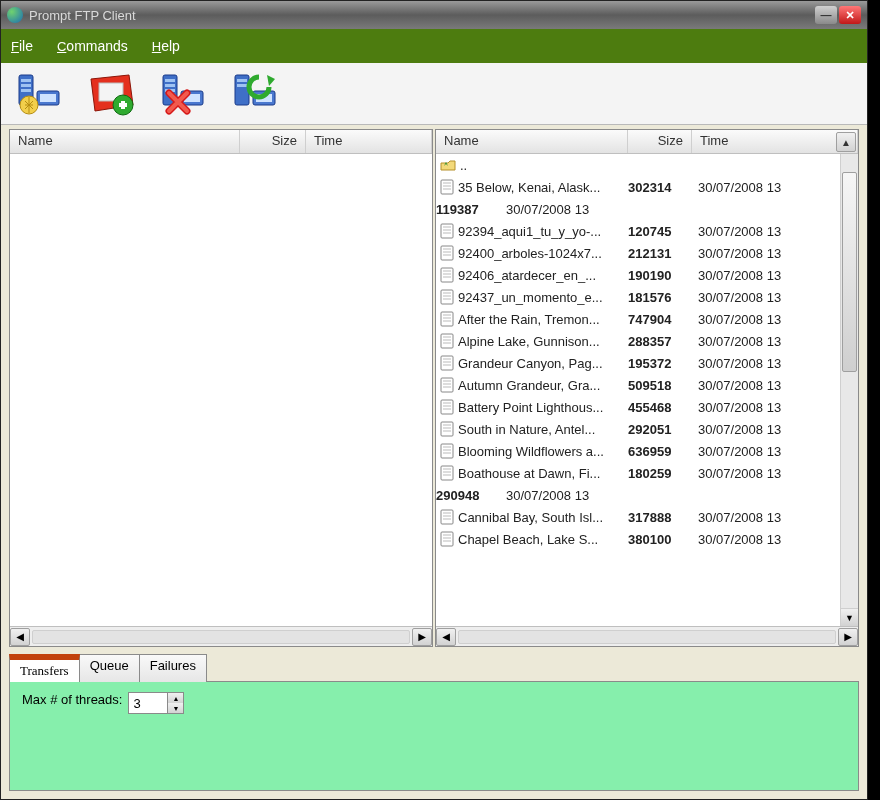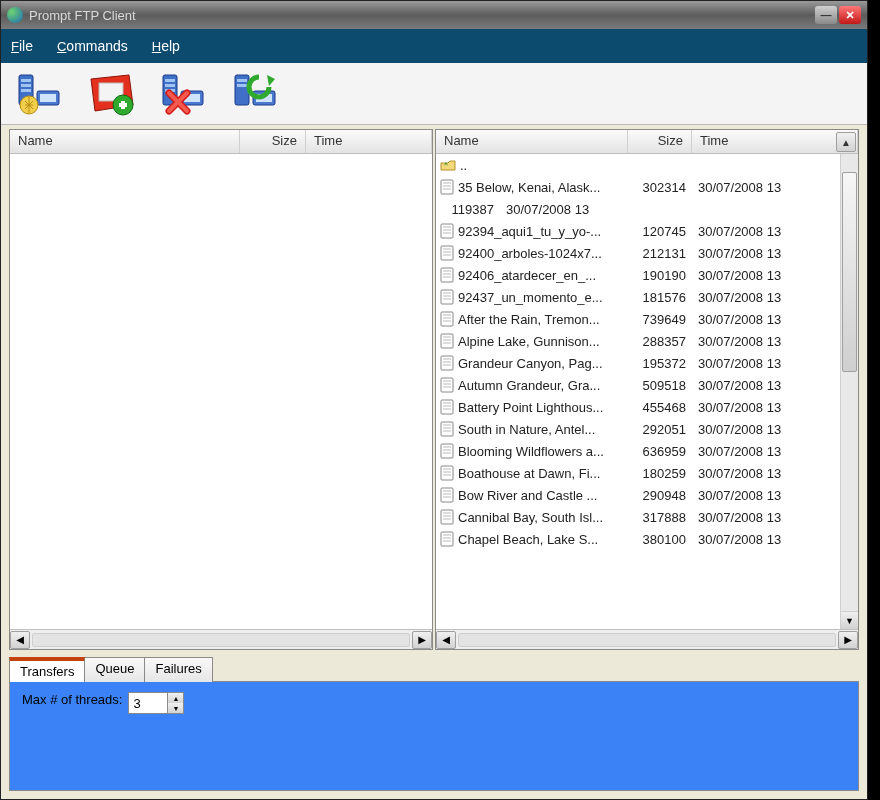--- a/index.html
+++ b/index.html
@@ -4,52 +4,52 @@
 <style>
 * { box-sizing: border-box; margin: 0; padding: 0; font-family: "Segoe UI", Tahoma, sans-serif; font-size: 13px; }
 body { width: 880px; height: 800px; background: #000; overflow: hidden; }
 .window { width: 868px; height: 800px; background: #ece9d8; border: 1px solid #222; display: flex; flex-direction: column; }
 .titlebar { height: 28px; background: linear-gradient(to bottom,#9a9a9a,#5c5c5c 50%,#7a7a7a); display: flex; align-items: center; padding: 0 6px; color: #d9d9d9; font-weight: 500; }
 .titlebar .appicon { width: 16px; height: 16px; border-radius: 50%; background: radial-gradient(circle at 30% 30%, #6fd26f, #1a6db5); margin-right: 6px; }
 .titlebar .spacer { flex: 1; }
 .winbtn { width: 22px; height: 18px; margin-left: 2px; border-radius: 3px; display: flex; align-items: center; justify-content: center; font-size: 11px; font-weight: bold; color: #fff; }
 .min { background: linear-gradient(#d0d0d0,#8a8a8a); color: #333; }
 .close { background: linear-gradient(#f77,#c21818); }
-.menubar { height: 34px; background: #0c4a6e; display: flex; align-items: center; padding: 0 10px; gap: 24px; }
+.menubar { height: 34px; background: #4d7c0f; display: flex; align-items: center; padding: 0 10px; gap: 24px; }
 .menubar span { color: #fff; font-size: 14px; }
 .menubar span u { text-decoration: underline; }
 .toolbar { height: 62px; background: #f4f4f4; border-bottom: 1px solid #b9b9b9; display: flex; align-items: center; padding: 4px 8px; gap: 12px; }
 .toolbtn { width: 60px; height: 52px; display: flex; align-items: center; justify-content: center; position: relative; }
 .toolbtn svg { pointer-events: none; }
 .panes { flex: 1; display: flex; gap: 2px; padding: 4px 8px 0 8px; min-height: 0; }
 .pane { flex: 1; display: flex; flex-direction: column; min-width: 0; }
 .listwrap { flex: 1; border: 1px solid #8a8a8a; background: #fff; display: flex; flex-direction: column; min-height: 0; }
 .header { display: flex; background: linear-gradient(#fbfbfb,#e3e3e3); border-bottom: 1px solid #bfbfbf; height: 24px; position: relative; }
 .hcol { border-right: 1px solid #cfcfcf; padding: 3px 8px; color: #333; white-space: nowrap; overflow: hidden; }
 .local .hname { width: 230px; } .local .hsize { width: 66px; text-align: right; } .local .htime { flex: 1; }
 .remote .hname { width: 192px; } .remote .hsize { width: 64px; text-align: right; } .remote .htime { flex: 1; }
 .sbtn { width: 20px; height: 20px; background: linear-gradient(#f0f0f0,#d2d2d2); border: 1px solid #9f9f9f; border-radius: 2px; display: flex; align-items: center; justify-content: center; position: absolute; right: 2px; top: 2px; font-size: 10px; color: #333; }
 .body { flex: 1; overflow: hidden; display: flex; }
 .rows { flex: 1; overflow: hidden; }
 .row { display: flex; height: 22px; align-items: center; font-size: 13px; color: #222; }
 .remote .rname { width: 192px; padding-left: 4px; display: flex; align-items: center; gap: 4px; white-space: nowrap; overflow: hidden; }
-.remote .rsize { width: 64px; text-align: right; padding-right: 6px; }
+.remote .rsize { width: 64px; text-align: left; padding-right: 6px; font-weight: bold; }
 .remote .rtime { flex: 1; padding-left: 6px; white-space: nowrap; overflow: hidden; }
 .vscroll { width: 18px; background: #e8e8e8; border-left: 1px solid #cfcfcf; position: relative; }
 .vscroll .thumb { position: absolute; left: 1px; right: 1px; top: 18px; height: 200px; background: linear-gradient(#f6f6f6,#cfcfcf); border: 1px solid #9f9f9f; border-radius: 2px; }
 .vscroll .down { position: absolute; bottom: 0; left: 0; right: 0; height: 18px; border-top: 1px solid #cfcfcf; background: linear-gradient(#f0f0f0,#d2d2d2); display: flex; align-items: center; justify-content: center; font-size: 9px; }
 .hscroll { height: 20px; border-top: 1px solid #bfbfbf; background: #eee; display: flex; align-items: center; }
 .sq { width: 20px; height: 18px; background: linear-gradient(#f0f0f0,#d2d2d2); border: 1px solid #9f9f9f; border-radius: 2px; display: flex; align-items: center; justify-content: center; font-size: 10px; }
 .track { flex: 1; height: 14px; background: #e3e3e3; margin: 0 2px; border: 1px solid #cfcfcf; border-radius: 2px; }
 .fileicon { width: 14px; height: 16px; flex-shrink: 0; }
 .bottom { padding: 6px 8px 8px; }
 .tabs { display: flex; }
 .tab { padding: 3px 10px; background: linear-gradient(#f9f9f9,#e6e6e6); border: 1px solid #8a8a8a; border-bottom: none; margin-right: -1px; font-size: 13px; position: relative; bottom: -1px; }
-.tab.active { background: #fff; border-top: 4px solid #c2410c; z-index: 2; }
-.tabbody { border: 1px solid #8a8a8a; background: #3b82f6; height: 110px; padding: 10px 12px; display: flex; align-items: flex-start; gap: 6px; }
+.tab.active { background: #fff; border-top: 6px solid #c2410c; z-index: 2; font-family: Liberation Serif, serif; }
+.tabbody { border: 1px solid #8a8a8a; background: #86efac; height: 110px; padding: 10px 12px; display: flex; align-items: flex-start; gap: 6px; }
 .spin { display: inline-flex; border: 1px solid #8a8a8a; height: 22px; }
 .spin input { width: 38px; border: none; padding: 0 4px; font-size: 13px; }
 .spin .arrows { width: 16px; display: flex; flex-direction: column; border-left: 1px solid #8a8a8a; }
 .spin .arrows div { flex: 1; background: linear-gradient(#f0f0f0,#d3d3d3); display: flex; align-items: center; justify-content: center; font-size: 7px; }
 .rname .txt { overflow: hidden; text-overflow: ellipsis; white-space: nowrap; }
 .upicon { width: 16px; height: 14px; }
 </style>
 </head>
 <body>
 
@@ -227,21 +227,21 @@
               <div class="row">
                 <div class="rname">
                   <svg class="fileicon" viewBox="0 0 14 16">
                     <rect x="1" y="1" width="12" height="14" rx="1" fill="#fff" stroke="#888"></rect>
                     <line x1="3" y1="4" x2="11" y2="4" stroke="#bbb"></line>
                     <line x1="3" y1="7" x2="11" y2="7" stroke="#bbb"></line>
                     <line x1="3" y1="10" x2="11" y2="10" stroke="#bbb"></line>
                   </svg>
                   <span class="txt">After the Rain, Tremon...</span>
                 </div>
-                <div class="rsize">739649</div>
+                <div class="rsize">747904</div>
                 <div class="rtime">30/07/2008 13</div>
               </div>
               <div class="row">
                 <div class="rname">
                   <svg class="fileicon" viewBox="0 0 14 16">
                     <rect x="1" y="1" width="12" height="14" rx="1" fill="#fff" stroke="#888"></rect>
                     <line x1="3" y1="4" x2="11" y2="4" stroke="#bbb"></line>
                     <line x1="3" y1="7" x2="11" y2="7" stroke="#bbb"></line>
                     <line x1="3" y1="10" x2="11" y2="10" stroke="#bbb"></line>
                   </svg>
@@ -322,29 +322,20 @@
                     <line x1="3" y1="4" x2="11" y2="4" stroke="#bbb"></line>
                     <line x1="3" y1="7" x2="11" y2="7" stroke="#bbb"></line>
                     <line x1="3" y1="10" x2="11" y2="10" stroke="#bbb"></line>
                   </svg>
                   <span class="txt">Boathouse at Dawn, Fi...</span>
                 </div>
                 <div class="rsize">180259</div>
                 <div class="rtime">30/07/2008 13</div>
               </div>
               <div class="row">
-                <div class="rname">
-                  <svg class="fileicon" viewBox="0 0 14 16">
-                    <rect x="1" y="1" width="12" height="14" rx="1" fill="#fff" stroke="#888"></rect>
-                    <line x1="3" y1="4" x2="11" y2="4" stroke="#bbb"></line>
-                    <line x1="3" y1="7" x2="11" y2="7" stroke="#bbb"></line>
-                    <line x1="3" y1="10" x2="11" y2="10" stroke="#bbb"></line>
-                  </svg>
-                  <span class="txt">Bow River and Castle ...</span>
-                </div>
                 <div class="rsize">290948</div>
                 <div class="rtime">30/07/2008 13</div>
               </div>
               <div class="row">
                 <div class="rname">
                   <svg class="fileicon" viewBox="0 0 14 16">
                     <rect x="1" y="1" width="12" height="14" rx="1" fill="#fff" stroke="#888"></rect>
                     <line x1="3" y1="4" x2="11" y2="4" stroke="#bbb"></line>
                     <line x1="3" y1="7" x2="11" y2="7" stroke="#bbb"></line>
                     <line x1="3" y1="10" x2="11" y2="10" stroke="#bbb"></line>

